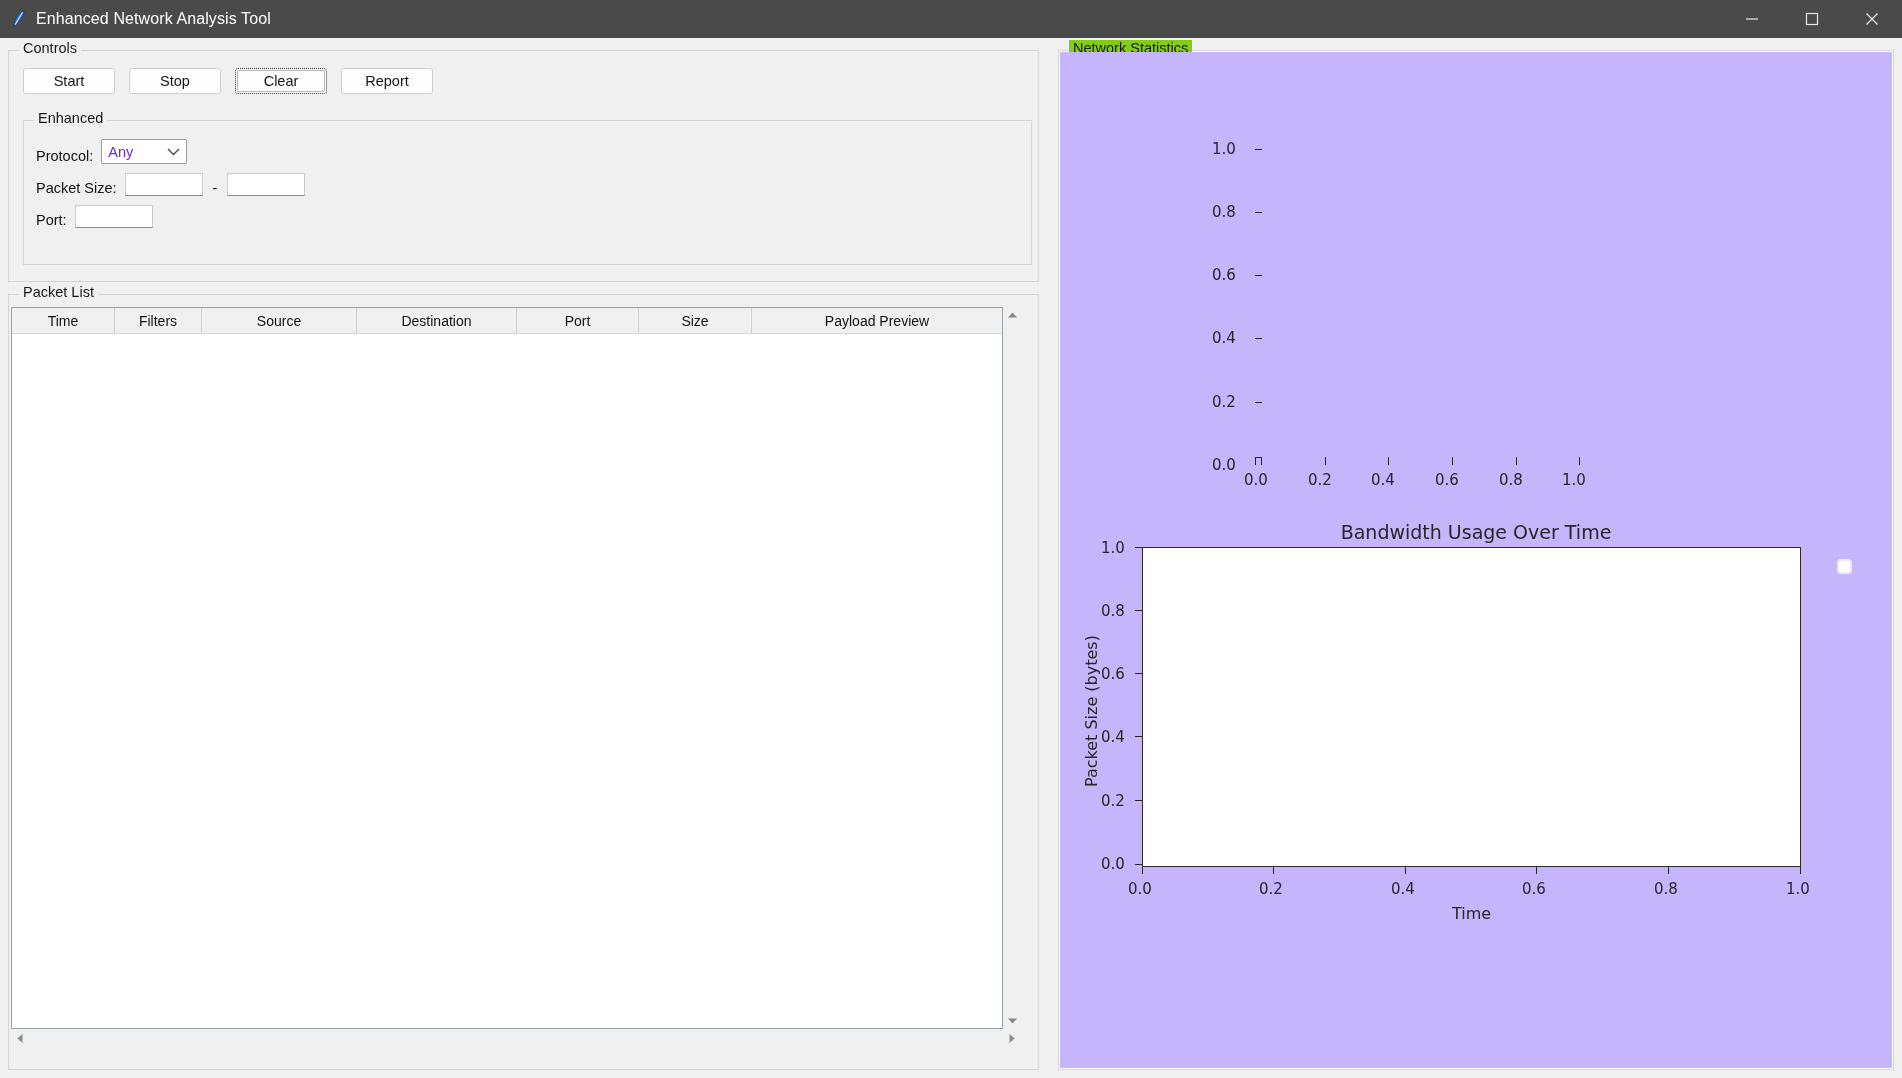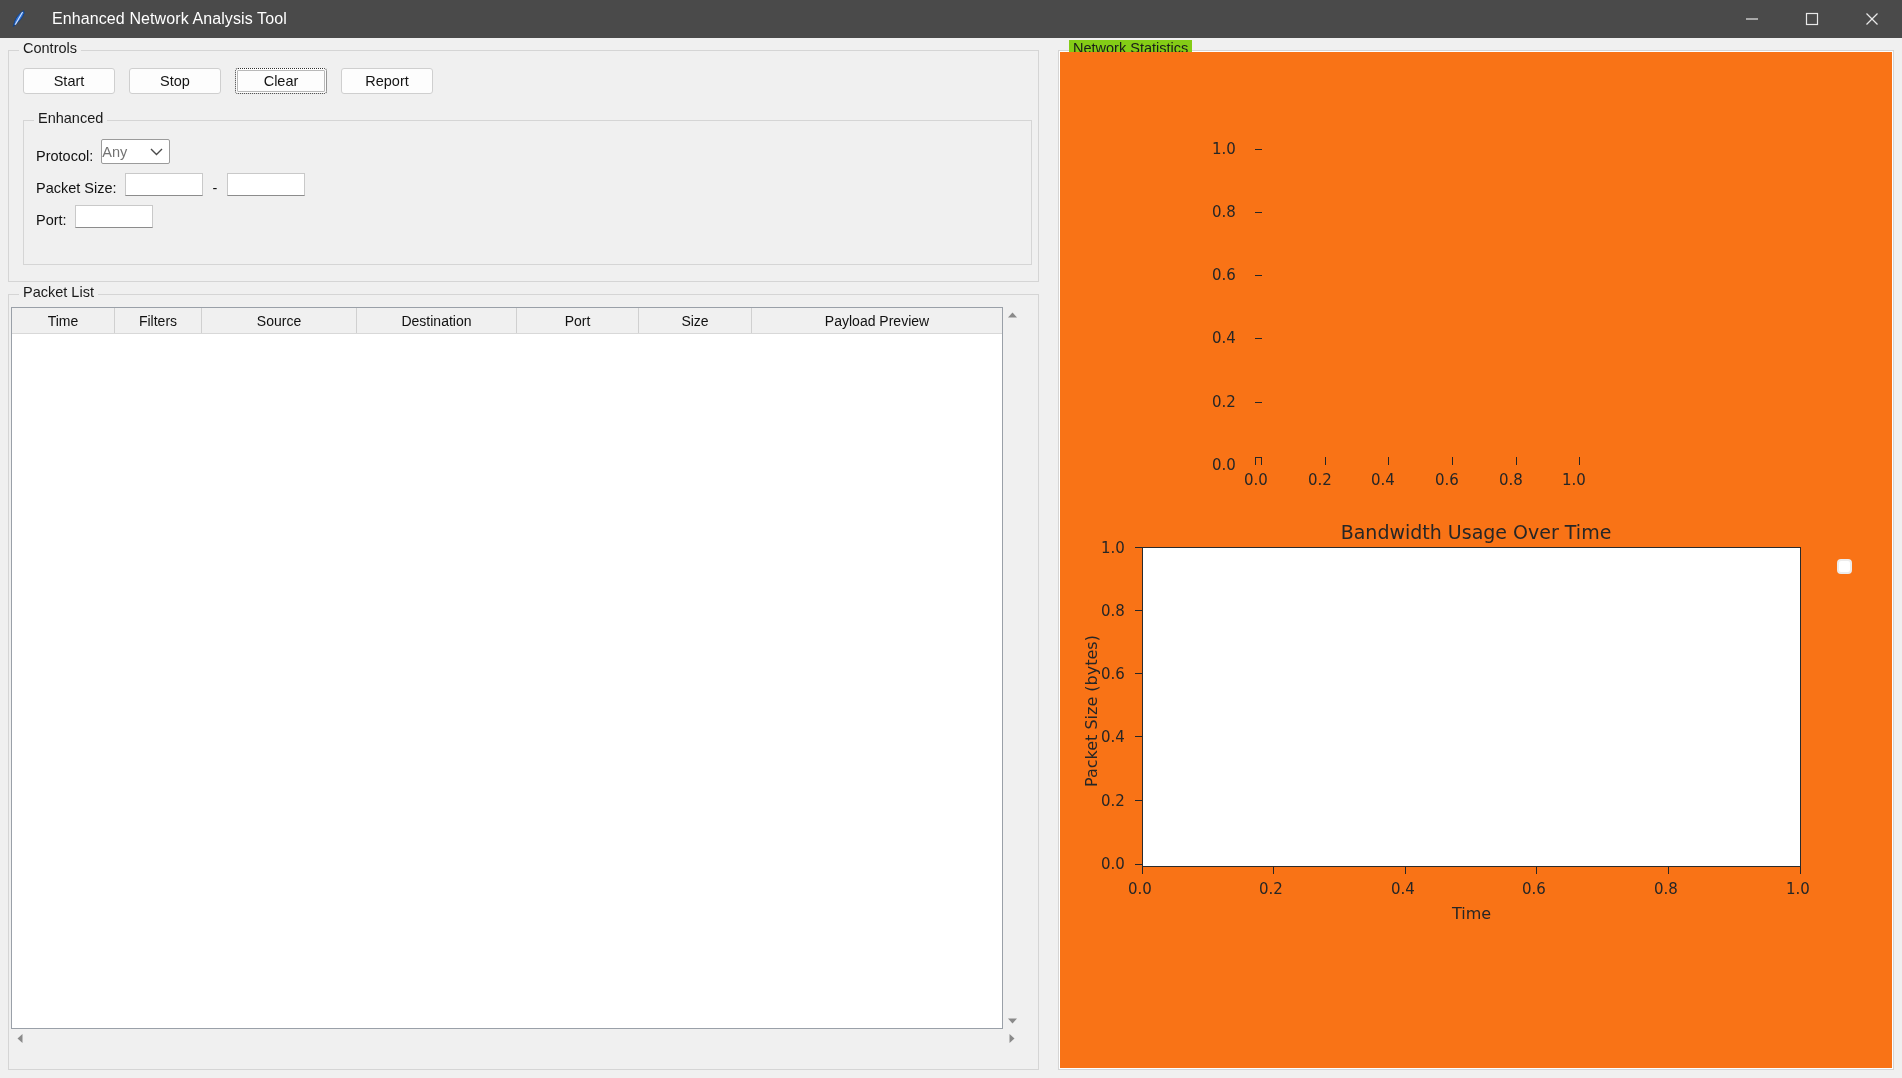--- a/index.html
+++ b/index.html
@@ -20,21 +20,21 @@
     position: relative;
   }
   .app-icon {
     width: 26px; height: 38px;
     display: flex; align-items: center; justify-content: center;
     margin-left: 6px;
   }
   .title-text {
     color: #ffffff;
     font-size: 16px;
-    margin-left: 20px;
+    margin-left: 4px;
     letter-spacing: 0.1px;
   }
   .win-controls {
     position: absolute;
     right: 0; top: 0;
     height: 38px;
     display: flex;
   }
   .win-btn {
     width: 60px; height: 38px;
@@ -120,26 +120,26 @@
     padding: 0 4px;
     font-family: "Liberation Sans", sans-serif;
     color: #111;
   }
   .tkcombo {
     position: relative;
     background: #ffffff;
     border: 1px solid #9b9b9b;
     border-radius: 2px;
     height: 25px;
-    width: 69px;
+    width: 86px;
     display: flex;
     align-items: center;
-    padding-left: 0;
+    padding-left: 6px;
     font-size: 14.5px;
-    color: #737373;
+    color: #6d28d9;
     cursor: default;
   }
   .combo-arrow {
     position: absolute;
     right: 6px; top: 0; bottom: 0;
     display: flex; align-items: center;
   }
 
   
   #packetlist-group {
@@ -216,21 +216,21 @@
   
   #netstats-group {
     left: 1058px; top: 12px;
     width: 836px; height: 1020px;
     background: #ffffff;
   }
   #netstats-group > .lf-title { background: #84cc16; }
   .stats-inner {
     position: absolute;
     left: 1px; top: 1px; right: 1px; bottom: 1px;
-    background: #f97316;
+    background: #c4b5fd;
     overflow: hidden;
   }
 
   
   .chart { position: absolute; }
   .tick-lbl {
     position: absolute;
     font-size: 15px;
     color: #262626;
     font-family: "DejaVu Sans", sans-serif;

